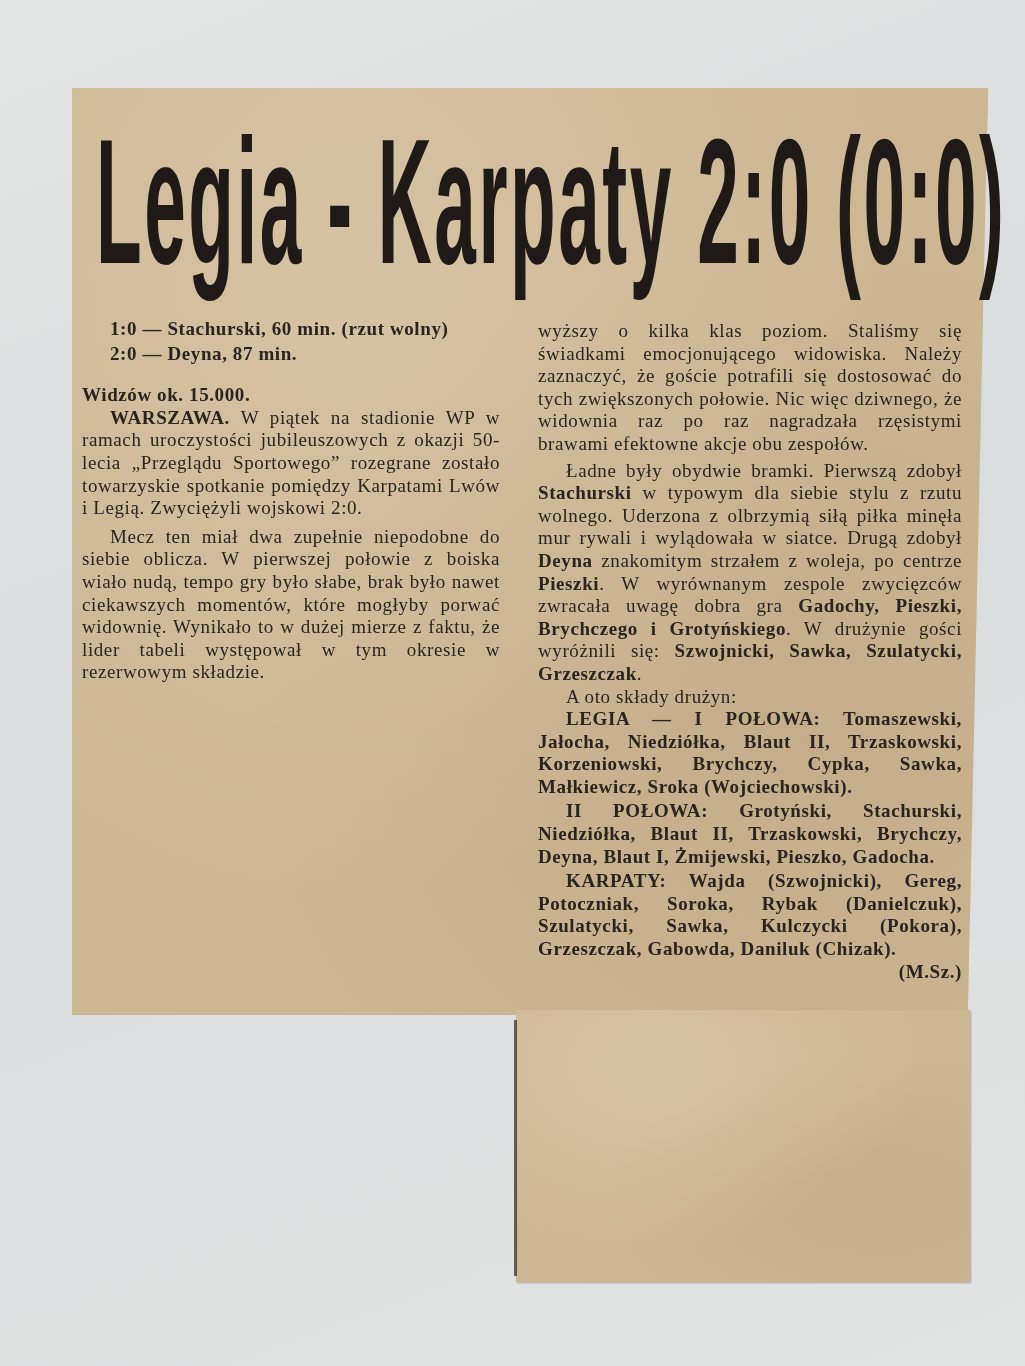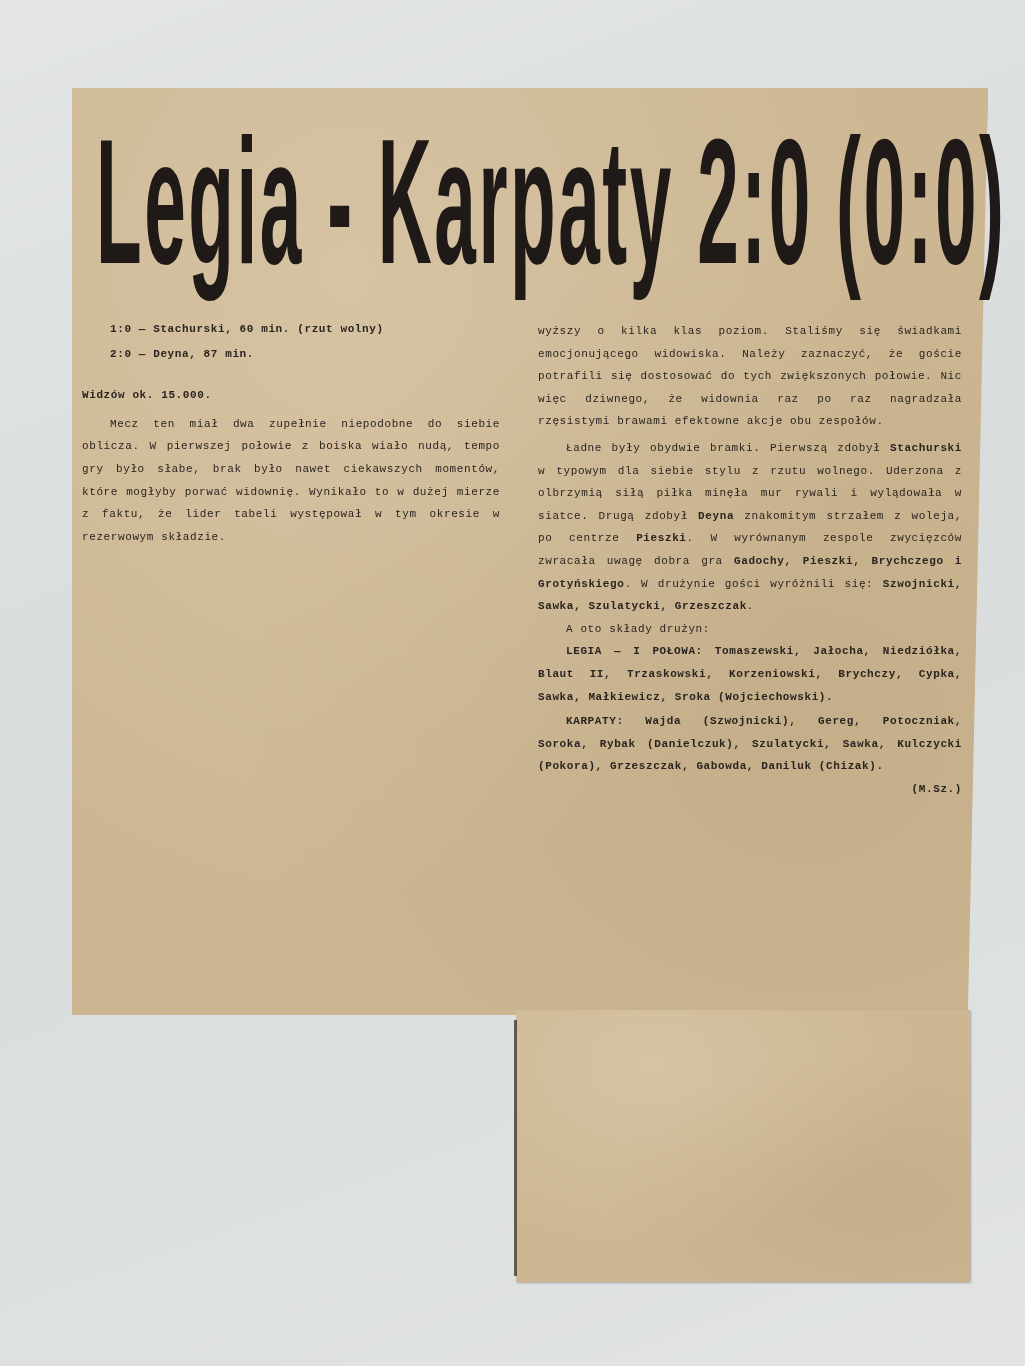--- a/index.html
+++ b/index.html
@@ -60,22 +60,22 @@
       font-size: 178px;
       line-height: 180px;
       transform: scaleX(0.42);
       transform-origin: left top;
       white-space: nowrap;
       letter-spacing: 6px;
     }
     .col {
       position: absolute;
       color: #2a2420;
-      font-family: Liberation Mono, monospace;
-      font-size: 11px;
+      font-family: Liberation Serif, serif;
+      font-size: 19px;
       line-height: 22.6px;
       text-align: justify;
       letter-spacing: 0.6px;
     }
     .col p {
       margin: 0;
       text-indent: 28px;
     }
     .col p.noindent { text-indent: 0; }
     .col p + p { margin-top: 4px; }
@@ -106,31 +106,39 @@
 <div class="edge-shadow"></div>
 
 <div class="headline-wrap">
   <span class="headline-text">Legia - Karpaty 2:0 (0:0)</span>
 </div>
 
 <div class="col" id="col-left">
   <p class="meta">1:0 — Stachurski, 60 min. (rzut wolny)</p>
   <p class="meta" style="margin-top:2px">2:0 — Deyna, 87 min.</p>
   <p class="meta noindent" style="margin-top:19px">Widzów ok. 15.000.</p>
+  <p style="margin-top:0">
+    <span class="b">WARSZAWA.</span>
+    <span>W piątek na stadionie WP w ramach uroczystości jubileuszowych z okazji 50-lecia „Przeglądu Sportowego” rozegrane zostało towarzyskie spotkanie pomiędzy Karpatami Lwów i Legią. Zwyciężyli wojskowi 2:0.</span>
+  </p>
   <p style="margin-top:6px">Mecz ten miał dwa zupełnie niepodobne do siebie oblicza. W pierwszej połowie z boiska wiało nudą, tempo gry było słabe, brak było nawet ciekawszych momentów, które mogłyby porwać widownię. Wynikało to w dużej mierze z faktu, że lider tabeli występował w tym okresie w rezerwowym składzie.</p>
 </div>
 
 <div class="col" id="col-right">
   <p class="noindent">wyższy o kilka klas poziom. Staliśmy się świadkami emocjonującego widowiska. Należy zaznaczyć, że goście potrafili się dostosować do tych zwiększonych połowie. Nic więc dziwnego, że widownia raz po raz nagradzała rzęsistymi brawami efektowne akcje obu zespołów.</p>
   <p>
     <span>Ładne były obydwie bramki. Pierwszą zdobył </span><span class="b">Stachurski</span><span> w typowym dla siebie stylu z rzutu wolnego. Uderzona z olbrzymią siłą piłka minęła mur rywali i wylądowała w siatce. Drugą zdobył </span><span class="b">Deyna</span><span> znakomitym strzałem z woleja, po centrze </span><span class="b">Pieszki</span><span>. W wyrównanym zespole zwycięzców zwracała uwagę dobra gra </span><span class="b">Gadochy, Pieszki, Brychczego i Grotyńskiego</span><span>. W drużynie gości wyróżnili się: </span><span class="b">Szwojnicki, Sawka, Szulatycki, Grzeszczak</span><span>.</span>
   </p>
   <p style="margin-top:0">A oto składy drużyn:</p>
   <p class="b" style="margin-top:0">
     <span>LEGIA — I POŁOWA:</span>
     <span>Tomaszewski, Jałocha, Niedziółka, Blaut II, Trzaskowski, Korzeniowski, Brychczy, Cypka, Sawka, Małkiewicz, Sroka (Wojciechowski).</span>
   </p>
   <p class="b" style="margin-top:2px">
+    <span>II POŁOWA:</span>
+    <span>Grotyński, Stachurski, Niedziółka, Blaut II, Trzaskowski, Brychczy, Deyna, Blaut I, Żmijewski, Pieszko, Gadocha.</span>
+  </p>
+  <p class="b" style="margin-top:2px">
     <span>KARPATY:</span>
     <span>Wajda (Szwojnicki), Gereg, Potoczniak, Soroka, Rybak (Danielczuk), Szulatycki, Sawka, Kulczycki (Pokora), Grzeszczak, Gabowda, Daniluk (Chizak).</span>
     <span class="sig">(M.Sz.)</span>
   </p>
 </div>
 
 </body></html>

